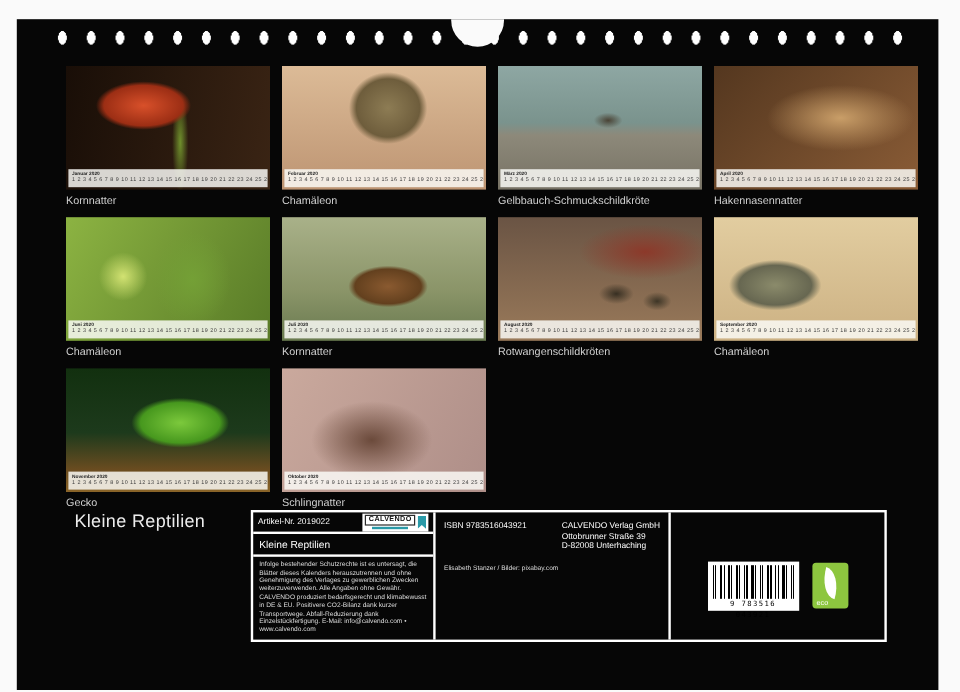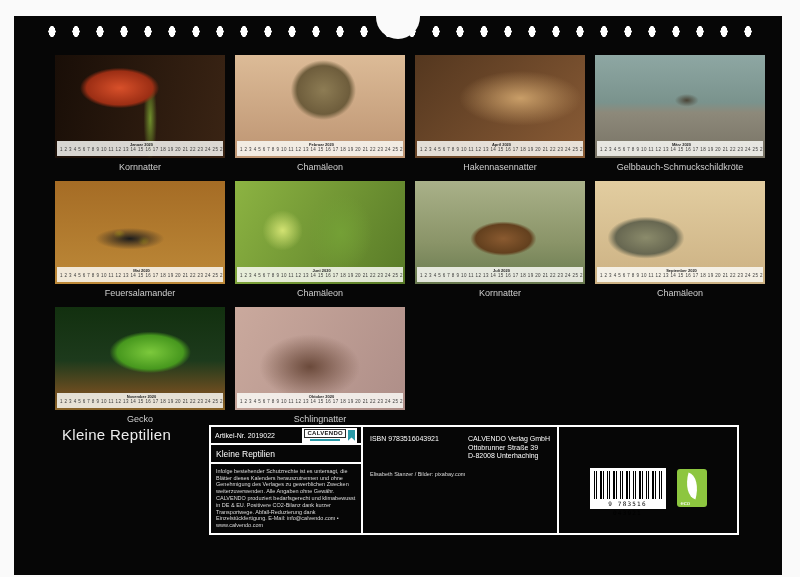--- a/index.html
+++ b/index.html
@@ -12,21 +12,21 @@
   
   .holes { position:absolute; top:9px; left:26px; right:26px; height:13px;
            background-image: radial-gradient(ellipse 3.6px 5.6px at 12px 6.5px, #ffffff 97%, transparent 100%);
            background-size: 24px 13px; background-repeat: repeat-x; }
   .hanger { position:absolute; top:0; left:50%; transform:translateX(-50%); width:44px; height:23px;
             background:#fafafa; border-radius:0 0 22px 22px; }
 
   
   .grid { position:absolute; left:41px; top:39px; display:grid;
           grid-template-columns: repeat(4, 170px); column-gap:10px; row-gap:9px; }
-  .card { width:170px;text-align:center; }
+  .card { width:170px; }
   .photo { position:relative; width:170px; height:103px; background:#333; }
   .strip { position:absolute; left:2px; right:2px; bottom:2px; height:15px;
            background:rgba(252,252,248,0.84); overflow:hidden; }
   .strip .month { font-size:4px; font-weight:bold; color:#222; padding:1px 0 0 3px; line-height:5px; }
   .strip .days  { font-size:4.5px; color:#3a3a3a; padding-left:3px; letter-spacing:0.4px;
                   white-space:nowrap; overflow:hidden; line-height:6px; }
   .caption { font-size:9px; color:#cfcfcf; margin-top:4px; line-height:10px; }
 
   
   .p1 { background: radial-gradient(55px 28px at 38% 32%, #d8502a, #9c2e14 60%, transparent 72%),
@@ -123,48 +123,39 @@
         <div class="photo p2">
           <div class="strip">
             <div class="month">Februar 2020</div>
             <div class="days">1 2 3 4 5 6 7 8 9 10 11 12 13 14 15 16 17 18 19 20 21 22 23 24 25 26 27 28 29 30 31</div>
           </div>
         </div>
         <div class="caption">Chamäleon</div>
       </div>
 
       <div class="card">
+        <div class="photo p3">
+          <div class="strip">
+            <div class="month">März 2020</div>
+            <div class="days">1 2 3 4 5 6 7 8 9 10 11 12 13 14 15 16 17 18 19 20 21 22 23 24 25 26 27 28 29 30 31</div>
+          </div>
+        </div>
+        <div class="caption">Gelbbauch-Schmuckschildkröte</div>
+      </div>
+
+      <div class="card">
         <div class="photo p4">
           <div class="strip">
             <div class="month">April 2020</div>
             <div class="days">1 2 3 4 5 6 7 8 9 10 11 12 13 14 15 16 17 18 19 20 21 22 23 24 25 26 27 28 29 30 31</div>
           </div>
         </div>
         <div class="caption">Hakennasennatter</div>
       </div>
 
-      <div class="card">
-        <div class="photo p3">
-          <div class="strip">
-            <div class="month">März 2020</div>
-            <div class="days">1 2 3 4 5 6 7 8 9 10 11 12 13 14 15 16 17 18 19 20 21 22 23 24 25 26 27 28 29 30 31</div>
-          </div>
-        </div>
-        <div class="caption">Gelbbauch-Schmuckschildkröte</div>
-      </div>
-
-      <div class="card">
-        <div class="photo p5">
-          <div class="strip">
-            <div class="month">Mai 2020</div>
-            <div class="days">1 2 3 4 5 6 7 8 9 10 11 12 13 14 15 16 17 18 19 20 21 22 23 24 25 26 27 28 29 30 31</div>
-          </div>
-        </div>
-        <div class="caption">Feuersalamander</div>
-      </div>
 
       <div class="card">
         <div class="photo p6">
           <div class="strip">
             <div class="month">Juni 2020</div>
             <div class="days">1 2 3 4 5 6 7 8 9 10 11 12 13 14 15 16 17 18 19 20 21 22 23 24 25 26 27 28 29 30 31</div>
           </div>
         </div>
         <div class="caption">Chamäleon</div>
       </div>
@@ -172,20 +163,29 @@
       <div class="card">
         <div class="photo p7">
           <div class="strip">
             <div class="month">Juli 2020</div>
             <div class="days">1 2 3 4 5 6 7 8 9 10 11 12 13 14 15 16 17 18 19 20 21 22 23 24 25 26 27 28 29 30 31</div>
           </div>
         </div>
         <div class="caption">Kornnatter</div>
       </div>
 
+      <div class="card">
+        <div class="photo p8">
+          <div class="strip">
+            <div class="month">August 2020</div>
+            <div class="days">1 2 3 4 5 6 7 8 9 10 11 12 13 14 15 16 17 18 19 20 21 22 23 24 25 26 27 28 29 30 31</div>
+          </div>
+        </div>
+        <div class="caption">Rotwangenschildkröten</div>
+      </div>
 
       <div class="card">
         <div class="photo p9">
           <div class="strip">
             <div class="month">September 2020</div>
             <div class="days">1 2 3 4 5 6 7 8 9 10 11 12 13 14 15 16 17 18 19 20 21 22 23 24 25 26 27 28 29 30 31</div>
           </div>
         </div>
         <div class="caption">Chamäleon</div>
       </div>

